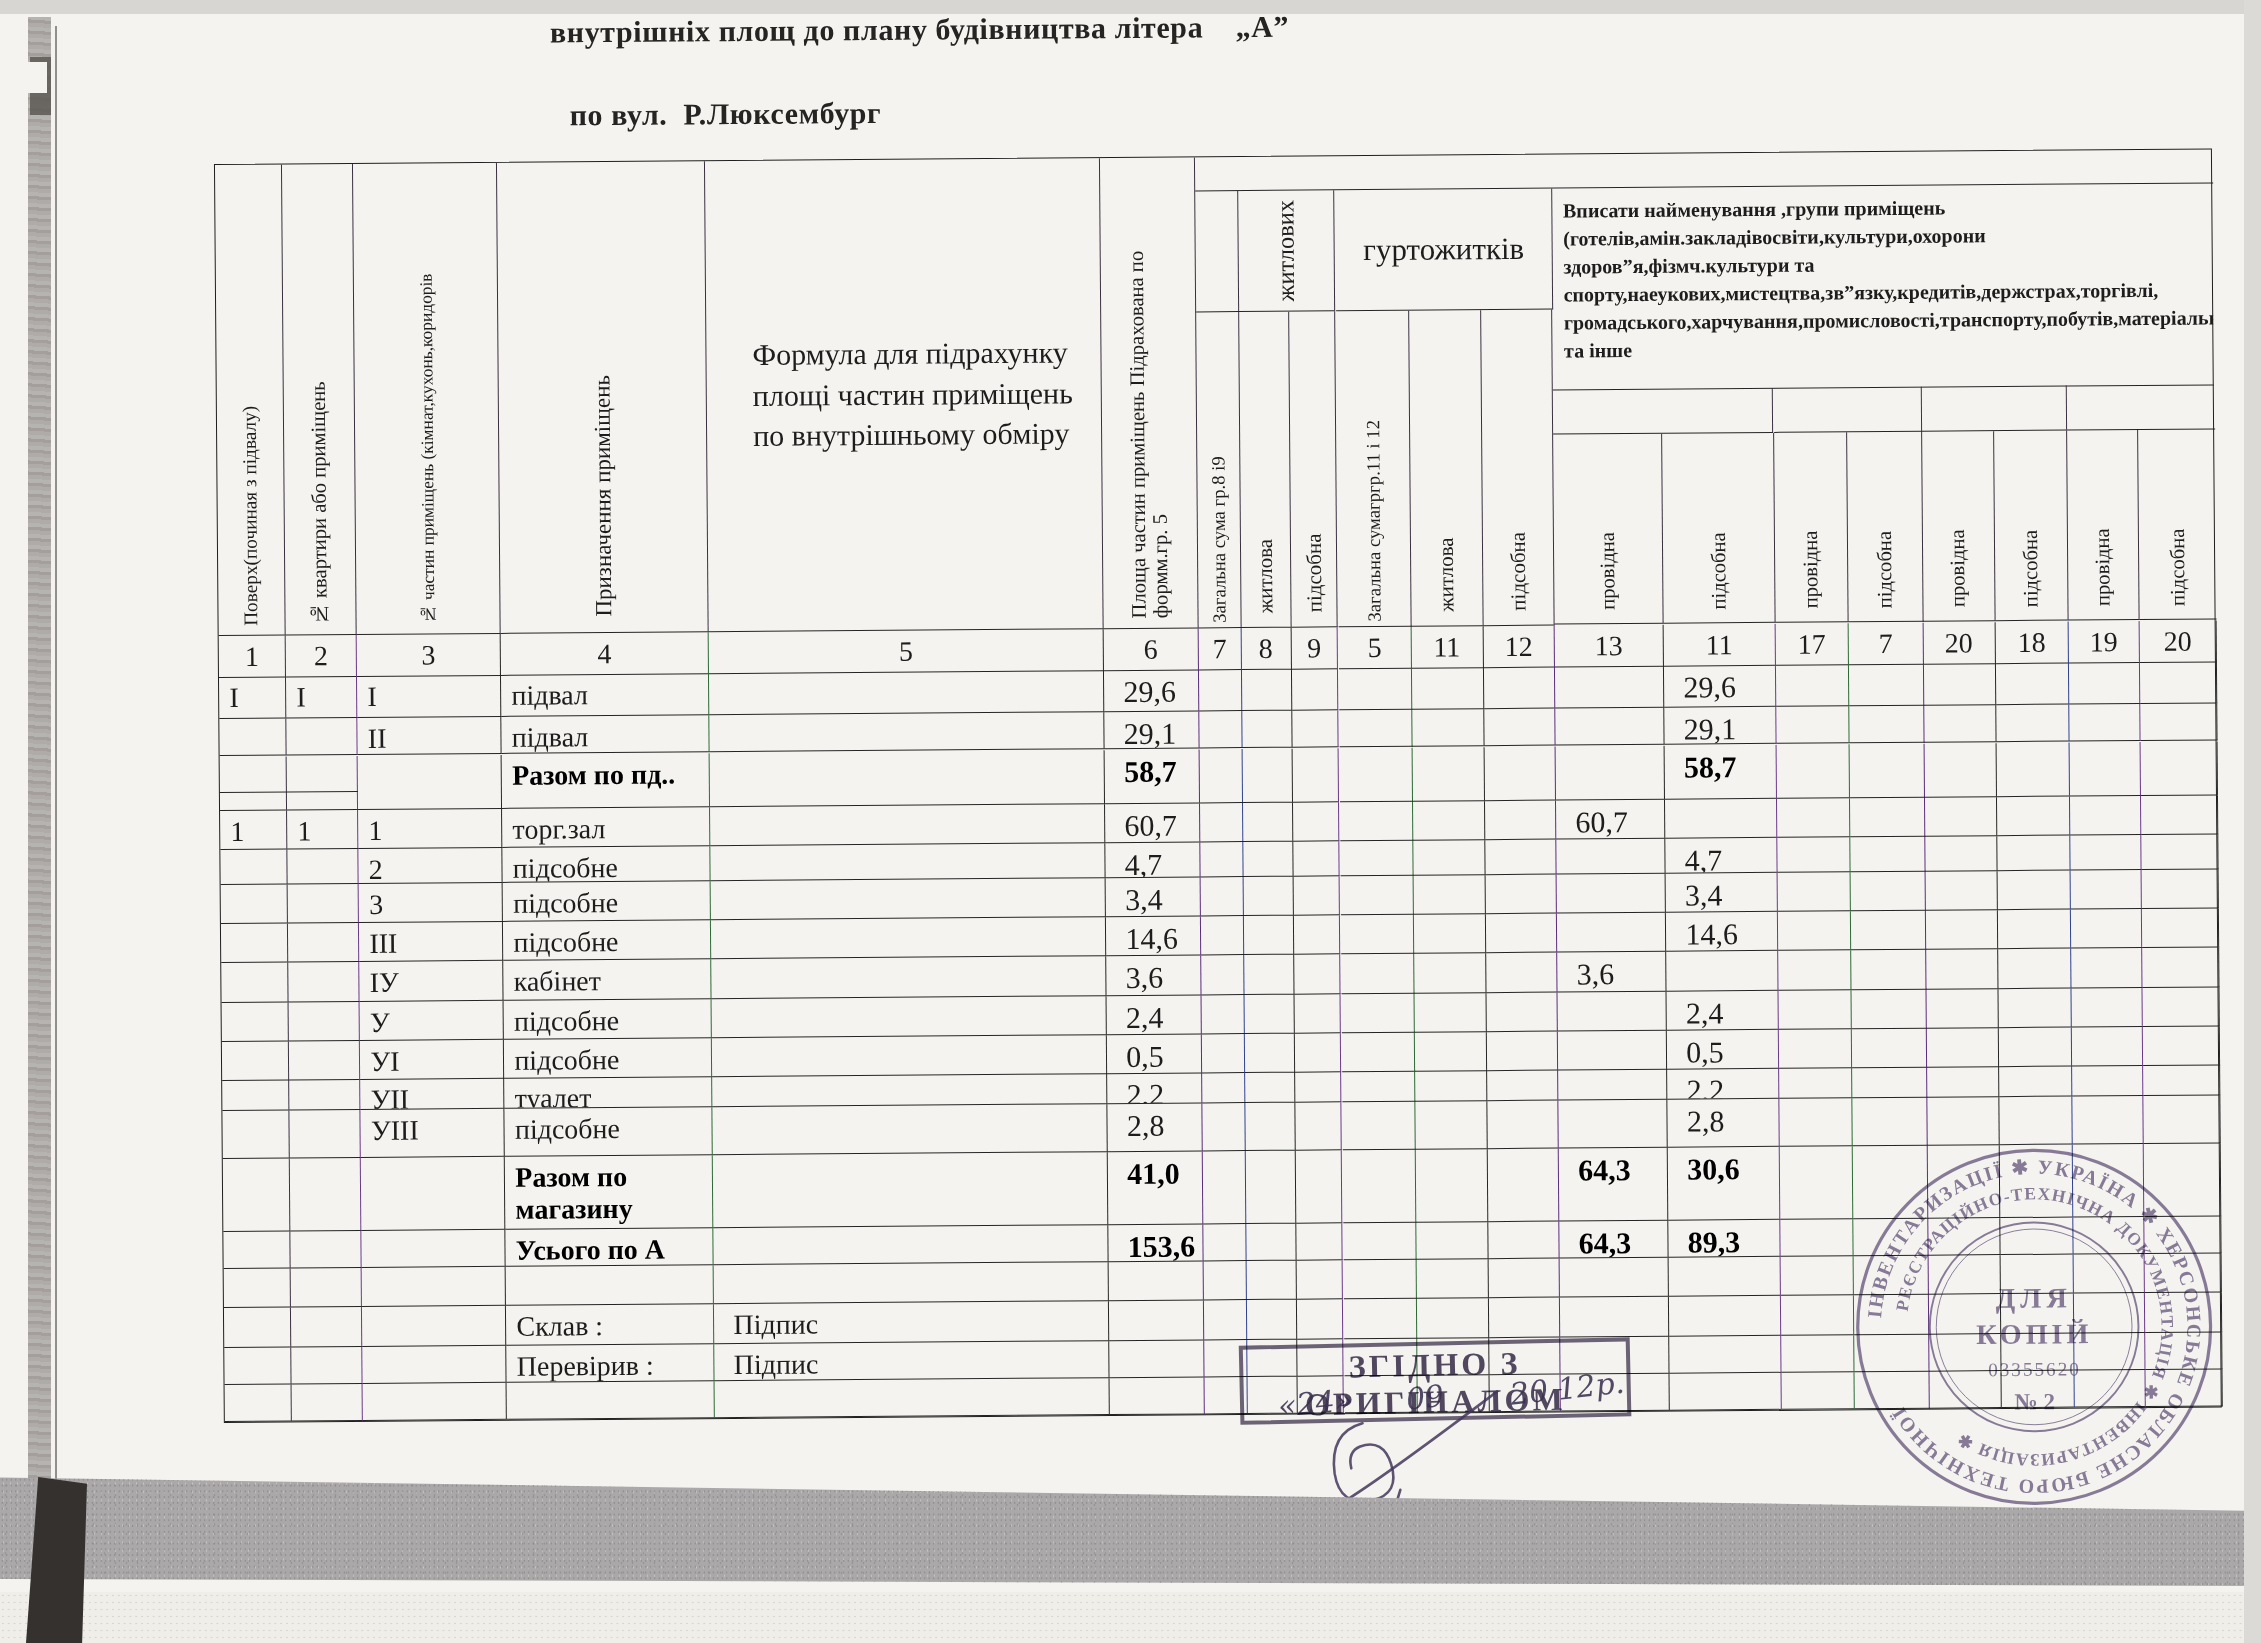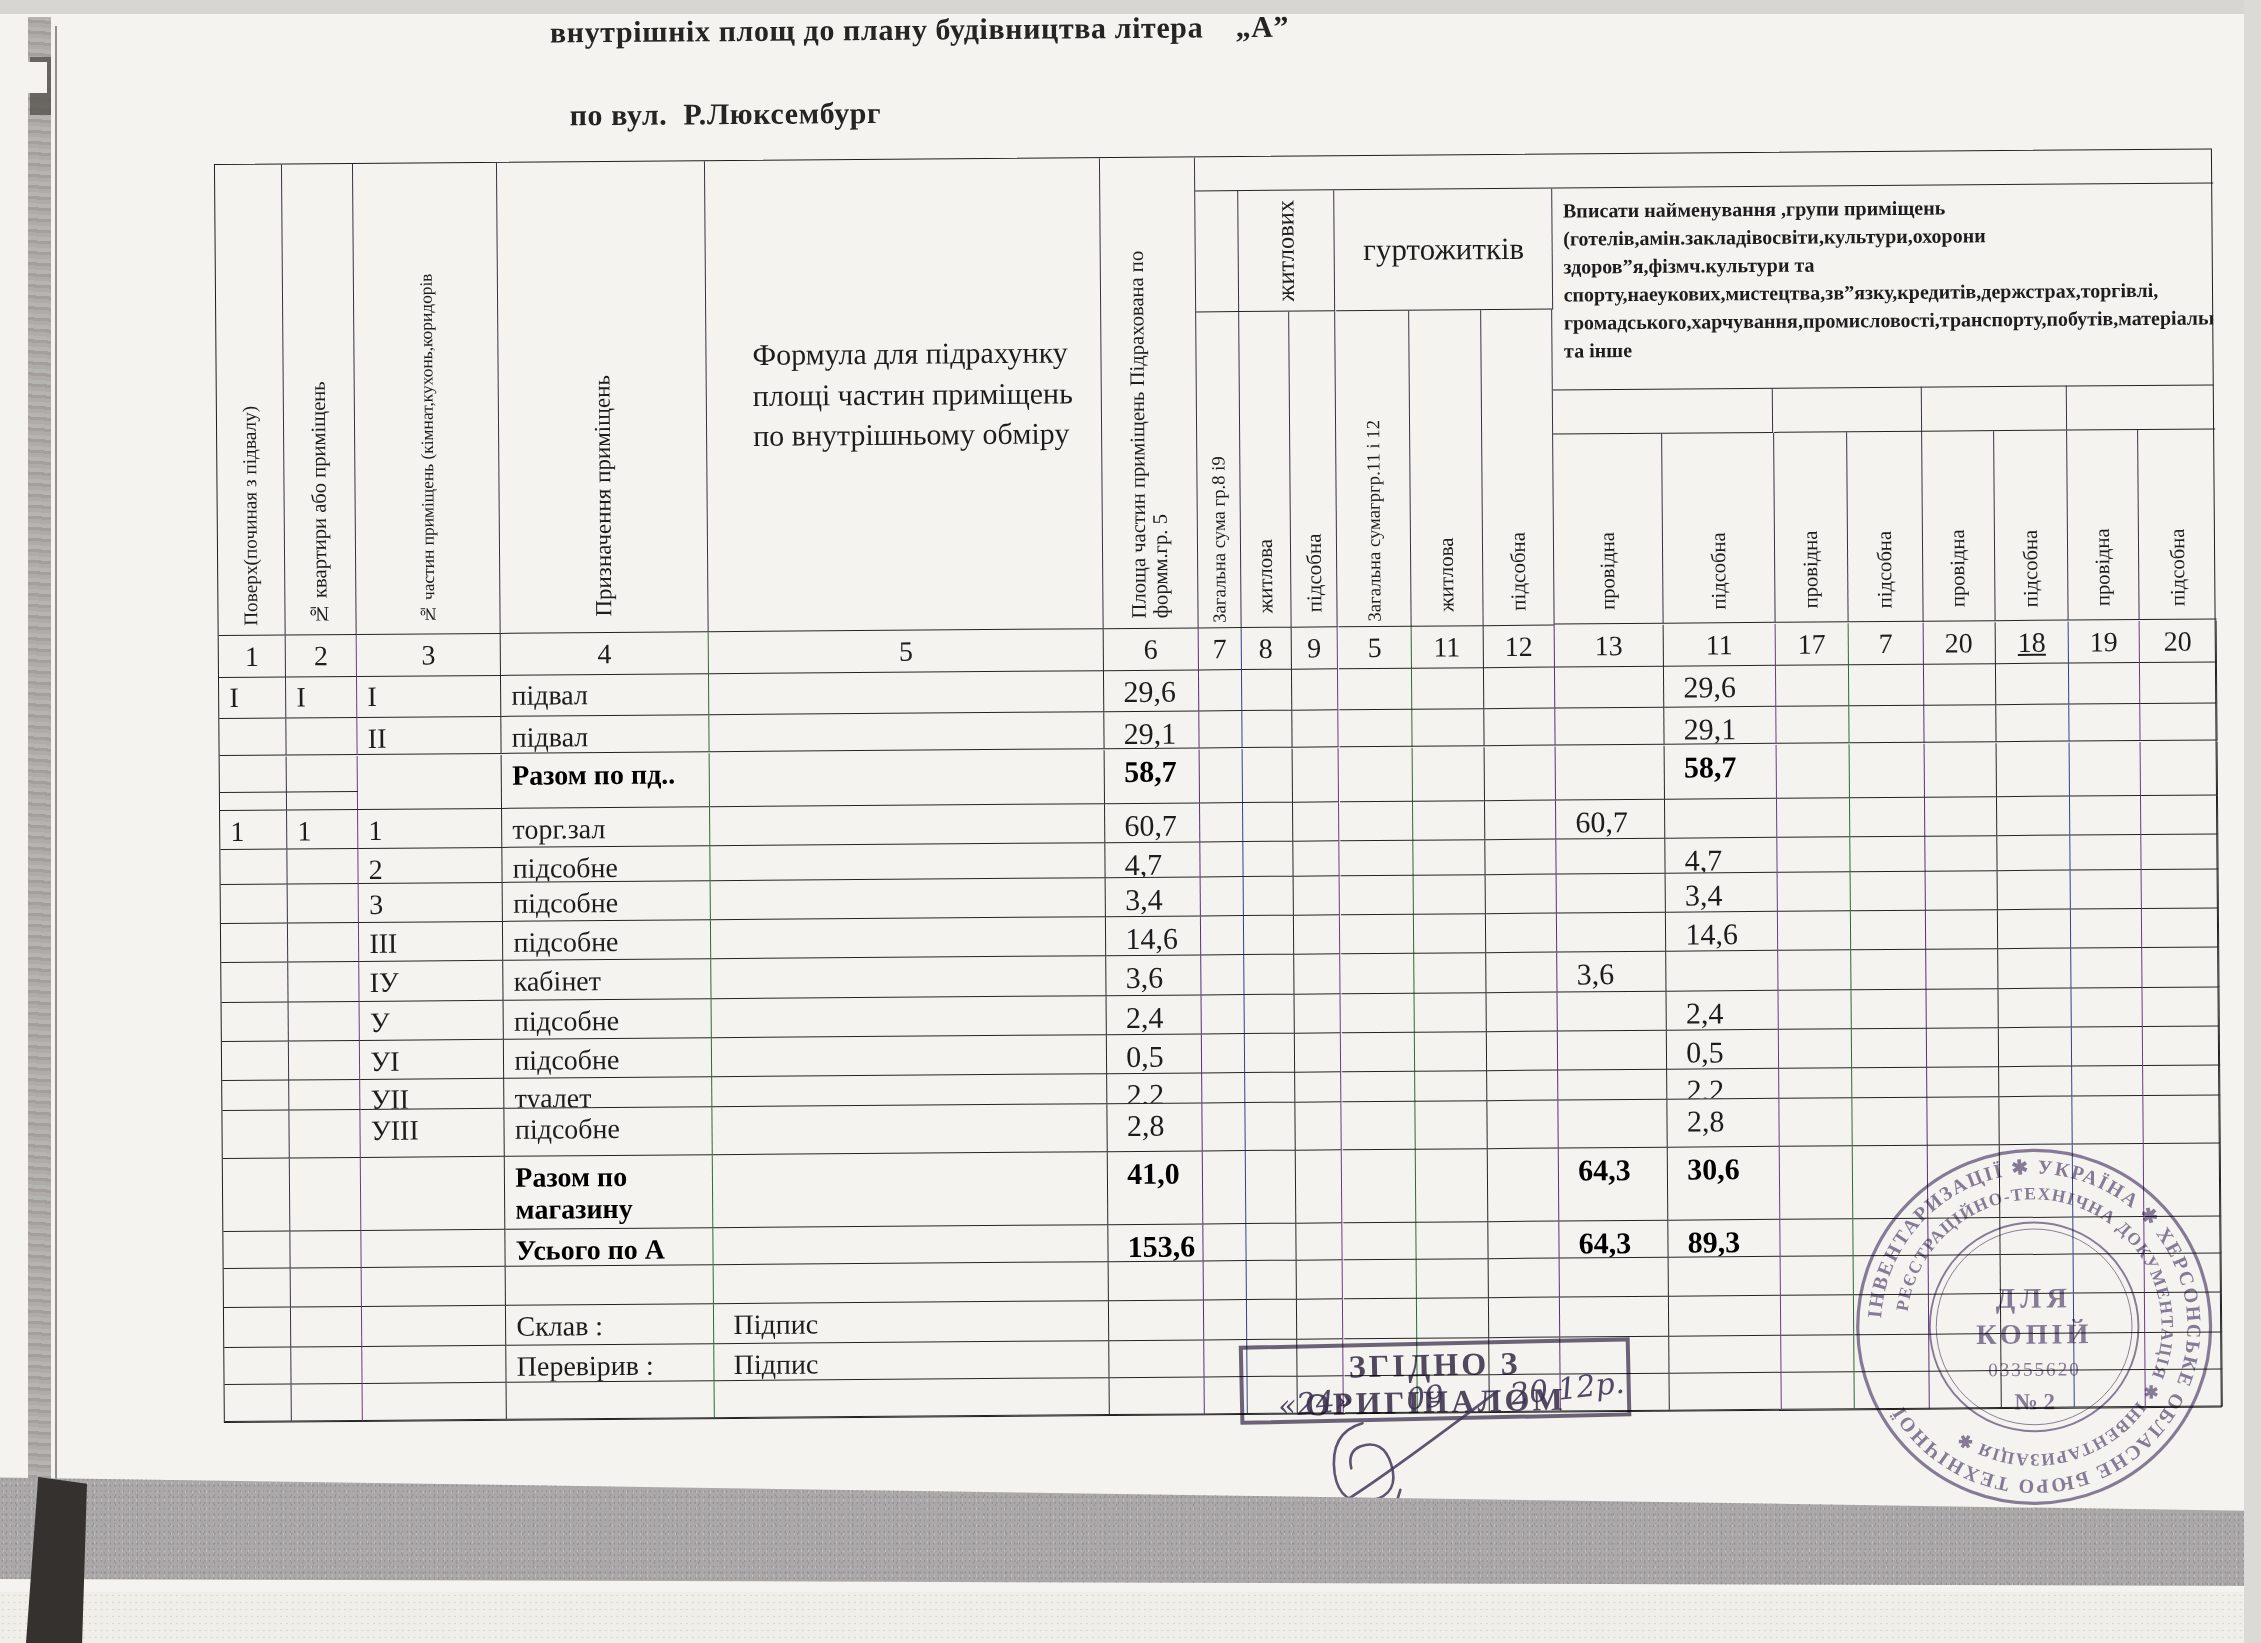--- a/index.html
+++ b/index.html
@@ -168,21 +168,21 @@
       <div class="bc num" style="left: 1022px; top: 471px; width: 51px; height: 42px; padding: 0px; border-right-color: rgb(38, 38, 38); border-bottom-width: 1.9px;">8</div>
       <div class="bc num" style="left: 1073px; top: 471px; width: 46px; height: 42px; padding: 0px; border-right-color: rgb(106, 58, 138); border-bottom-width: 1.9px;">9</div>
       <div class="bc num" style="left: 1120px; top: 471px; width: 73px; height: 42px; padding: 0px; border-right-color: rgb(44, 106, 54); border-bottom-width: 1.9px;">5</div>
       <div class="bc num" style="left: 1192px; top: 471px; width: 73px; height: 42px; padding: 0px; border-right-color: rgb(38, 38, 38); border-bottom-width: 1.9px;">11</div>
       <div class="bc num" style="left: 1265px; top: 471px; width: 71px; height: 42px; padding: 0px; border-right-color: rgb(90, 45, 126); border-bottom-width: 1.9px;">12</div>
       <div class="bc num" style="left: 1336px; top: 471px; width: 109px; height: 42px; padding: 0px; border-right-color: rgb(38, 38, 38); border-bottom-width: 1.9px;">13</div>
       <div class="bc num" style="left: 1445px; top: 471px; width: 112px; height: 42px; padding: 0px; border-right-color: rgb(106, 58, 138); border-bottom-width: 1.9px;">11</div>
       <div class="bc num" style="left: 1557px; top: 471px; width: 73px; height: 42px; padding: 0px; border-right-color: rgb(44, 106, 54); border-bottom-width: 1.9px;">17</div>
       <div class="bc num" style="left: 1630px; top: 471px; width: 75px; height: 42px; padding: 0px; border-right-color: rgb(90, 45, 126); border-bottom-width: 1.9px;">7</div>
       <div class="bc num" style="left: 1704px; top: 471px; width: 73px; height: 42px; padding: 0px; border-right-color: rgb(38, 38, 38); border-bottom-width: 1.9px;">20</div>
-      <div class="bc num" style="left: 1777px; top: 471px; width: 73px; height: 42px; padding: 0px; border-right-color: rgb(48, 65, 142); border-bottom-width: 1.9px; text-decoration: underline;">18</div>
+      <div class="bc num" style="left: 1777px; top: 471px; width: 73px; height: 42px; padding: 0px; border-right-color: rgb(48, 65, 142); border-bottom-width: 1.9px;">18</div>
       <div class="bc num" style="left: 1850px; top: 471px; width: 71px; height: 42px; padding: 0px; border-right-color: rgb(106, 58, 138); border-bottom-width: 1.9px;">19</div>
       <div class="bc num" style="left: 1921px; top: 471px; width: 77px; height: 42px; padding: 0px; border-right-color: rgb(38, 38, 38); border-bottom-width: 1.9px;">20</div>
       <div class="bc" style="left: 0px; top: 512px; width: 67px; height: 42px; border-right-color: rgb(58, 49, 64);">І</div>
       <div class="bc" style="left: 67px; top: 512px; width: 71px; height: 42px; border-right-color: rgb(106, 58, 138);">І</div>
       <div class="bc" style="left: 138px; top: 512px; width: 144px; height: 42px; border-right-color: rgb(38, 38, 38);">І</div>
       <div class="bc" style="left: 282px; top: 512px; width: 208px; height: 42px; border-right-color: rgb(44, 106, 54);">підвал</div>
       <div class="bc" style="left: 490px; top: 512px; width: 395px; height: 42px; border-right-color: rgb(38, 38, 38); padding-left: 19.3px;"></div>
       <div class="bc pnum" style="left: 885px; top: 512px; width: 95px; height: 42px; border-right-color: rgb(90, 45, 126);">29,6</div>
       <div class="bc" style="left: 980px; top: 512px; width: 43px; height: 42px; border-right-color: rgb(48, 65, 142);"></div>
       <div class="bc" style="left: 1022px; top: 512px; width: 51px; height: 42px; border-right-color: rgb(38, 38, 38);"></div>

